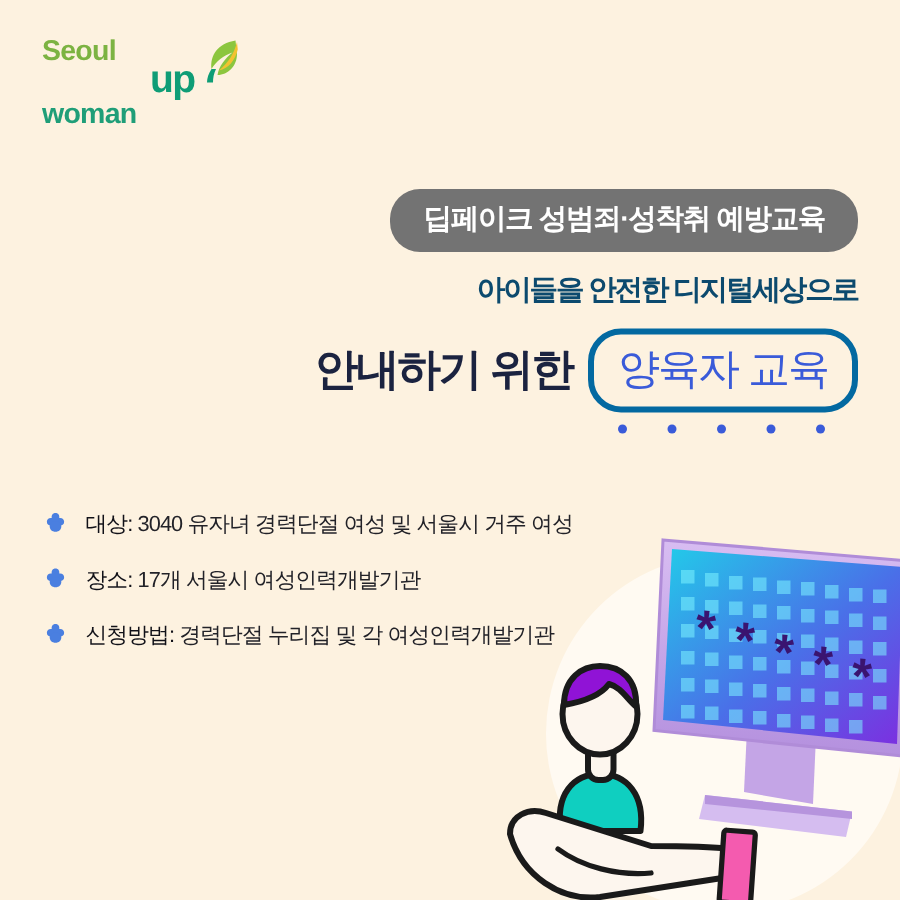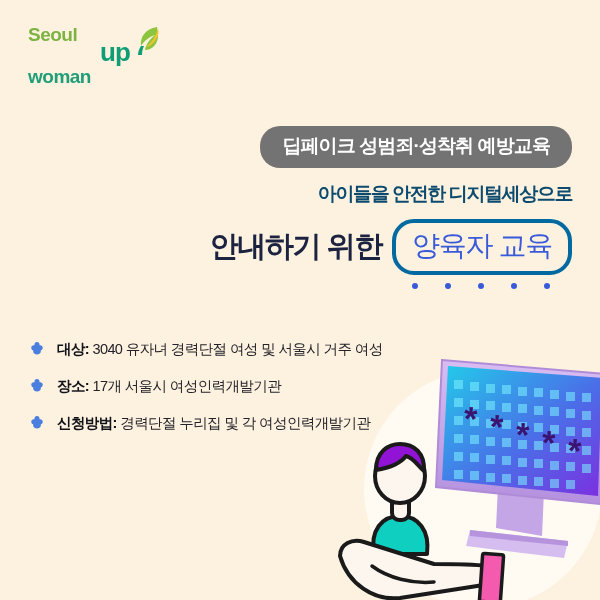--- a/index.html
+++ b/index.html
@@ -206,21 +206,21 @@
     height: 18px;
     flex: none;
   }
   .info-text {
     font-size: 14.5px;
     color: #222228;
     letter-spacing: -0.6px;
     white-space: nowrap;
   }
   .info-text b {
-    font-weight: bold;
+    font-weight: normal;
     color: #111118;
   }
 
   
   .illustration {
     position: absolute;
     right: -10px;
     bottom: -8px;
     width: 280px;
     height: 250px;

